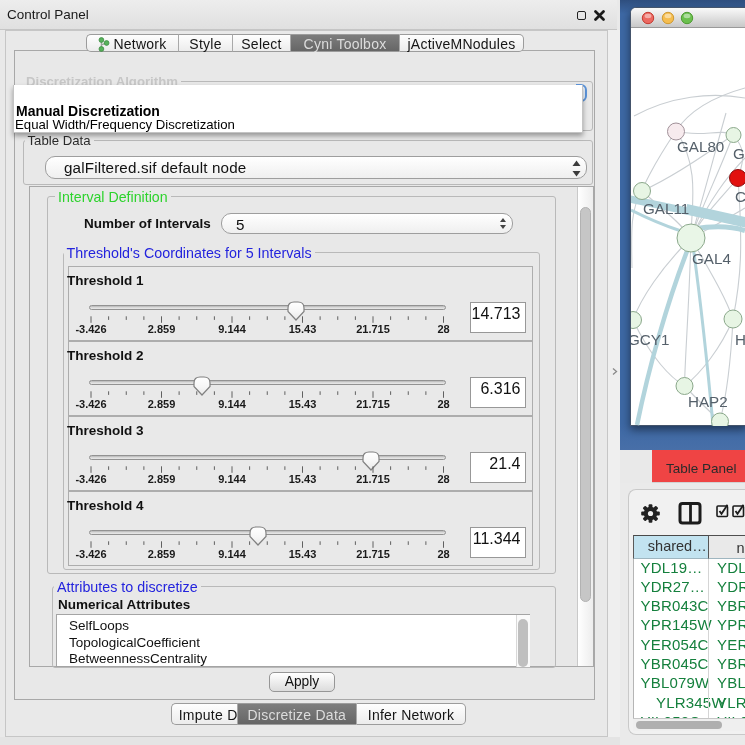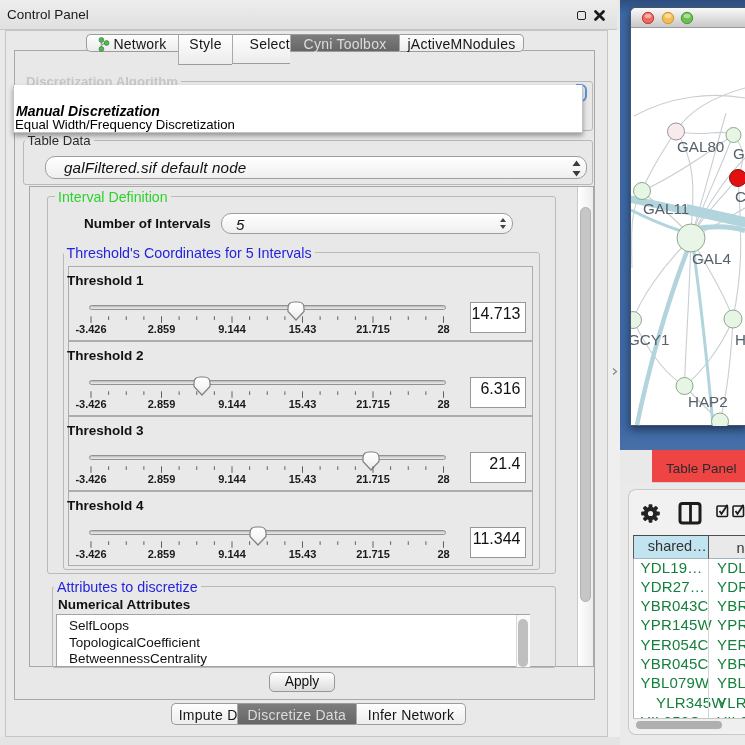--- a/index.html
+++ b/index.html
@@ -11,38 +11,38 @@
 #tabpanel { position:absolute; left:14px; top:50px; width:581px; height:650px; border:1px solid #a8a8a8; background:#e8e8e8; }
 .seg { position:absolute; text-align:center; font-size:14px; letter-spacing:0.25px; color:#151515;
   background:linear-gradient(#fefefe,#ececec); border-top:1px solid #9c9c9c; border-bottom:1px solid #9c9c9c; white-space:nowrap; }
 .seg:first-of-type {}
 .sel { background:linear-gradient(#7d7d7d,#666666); color:#dcdcdc;text-align:center; }
 
 .group { position:absolute; border:1px solid #b9b9b9; border-radius:3px; }
 .gtitle { position:absolute; background:#e8e8e8; padding:0 3px; font-size:13.2px; white-space:nowrap; }
 
 .combo { position:absolute; height:23px; border:1px solid #9e9e9e; border-radius:10px;
-  background:linear-gradient(#ffffff,#efefef); font-size:15.2px; letter-spacing:0.15px; color:#111;font-style:italic; }
+  background:linear-gradient(#ffffff,#efefef); font-size:15.2px; letter-spacing:0.15px; color:#111; }
 .combo .ctext { position:absolute; top:1.5px; }
 .spin { position:absolute; }
 
 .tpanel { position:absolute; left:68px; width:464.5px; height:75px; border:1px solid #adadad; background:#e9e9e9; }
 .tlabel { position:absolute; left:67px; font-size:13.5px; font-weight:bold; color:#111; }
 .track { position:absolute; left:89px; width:357px; height:5.5px; border:1px solid #929292; border-radius:3px;
   background:linear-gradient(#b5b5b5,#dcdcdc 55%,#e8e8e8); }
 .thumb { position:absolute; }
 .ruler { position:absolute; left:85px; }
 .tick { position:absolute; width:60px; text-align:center; font-size:11px; font-weight:bold; color:#1a1a1a; }
 .vfield { position:absolute; left:470px; width:55.5px; height:31px; border:1px solid #989898; background:#fff;
   font-size:16px; color:#111; text-align:right; padding-right:4px; line-height:22px; }
 
 #popup { position:absolute; left:13px; top:85px; width:570px; height:48px; background:#ffffff;
   border:1px solid #c4c4c4; border-top:none; box-shadow:0 3px 5px rgba(0,0,0,0.35); z-index:50; }
 #popup .hint { position:absolute; left:0; right:0; top:2px; text-align:center; color:#b2b2b2; font-size:13.5px; }
-#popup .it1 { position:absolute; left:2px; top:18px; font-weight:bold; font-size:14px; color:#000;font-style:italic; }
+#popup .it1 { position:absolute; left:2px; top:18px; font-weight:bold; font-size:14px; color:#000; }
 #popup .it2 { position:absolute; left:1px; top:32px; font-size:13.2px; color:#000; }
 
 #attrlist { position:absolute; left:56px; top:614px; width:474px; height:53px; border:1px solid #a4a4a4; background:#fff; overflow:hidden; }
 .li { position:absolute; left:12px; font-size:13.5px; color:#111; }
 
 #apply { position:absolute; left:269px; top:672px; width:66px; height:19.5px; border:1px solid #969696; border-radius:5px;
   background:linear-gradient(#ffffff,#dcdcdc); text-align:center; font-size:13.8px; line-height:18px; color:#111; }
 
 #bluebg { position:absolute; left:620px; top:0; width:125px; height:450px;
   background:linear-gradient(#2e4e7e 0px,#3d68a4 14px,#3d68a4 94%,#486fa8); }
@@ -212,22 +212,22 @@
 <svg style="position:absolute;left:611px;top:367px" width="8" height="9" viewBox="0 0 8 9">
     <path d="M2,1.5 L5.5,4.5 L2,7.5" fill="none" stroke="#8a8a8a" stroke-width="1.3"></path>
   </svg>
 <div id="tabpanel"></div>
 <div class="seg topseg" style="left:86px;top:34px;width:92px;height:18px;line-height:18px;border-radius:5px 0 0 5px;border-left:1px solid #9c9c9c;"><svg width="12" height="15" viewBox="0 0 12 15" style="margin:0 3px -3px 0">
       <path d="M3.4,3.5 V12 M3.4,7.8 L8.5,5.9" stroke="#9aa59a" stroke-width="1.3" fill="none"></path>
       <circle cx="3.4" cy="3" r="2.4" fill="#58b25c" stroke="#3e8c42" stroke-width="0.8"></circle>
       <circle cx="8.6" cy="6" r="2.4" fill="#58b25c" stroke="#3e8c42" stroke-width="0.8"></circle>
       <circle cx="3.4" cy="12" r="2.4" fill="#58b25c" stroke="#3e8c42" stroke-width="0.8"></circle>
     </svg>Network</div>
-<div class="seg topseg" style="left:178px;top:34px;width:54px;height:31px;line-height:18px;border-left:1px solid #a9a9a9;">Style</div>
-<div class="seg topseg" style="left:232px;top:34px;width:58px;height:30px;line-height:18px;border-left:1px solid #a9a9a9;text-align:right;">Select</div>
+<div class="seg topseg" style="left:178px;top:34px;width:54px;height:18px;line-height:18px;border-left:1px solid #a9a9a9;">Style</div>
+<div class="seg topseg" style="left:232px;top:34px;width:58px;height:18px;line-height:18px;border-left:1px solid #a9a9a9;">Select</div>
 <div class="seg sel topseg" style="left:290px;top:34px;width:109px;height:18px;line-height:18px;border-left:1px solid #a9a9a9;">Cyni Toolbox</div>
 <div class="seg topseg" style="left:399px;top:34px;width:125px;height:18px;line-height:18px;border-left:1px solid #a9a9a9;border-radius:0 5px 5px 0;border-right:1px solid #9c9c9c;">jActiveMNodules</div>
 <div class="seg botseg" style="left:143px;top:702.5px;width:93.5px;height:22px;line-height:22px;border-radius:5px 0 0 5px;border-left:1px solid #9c9c9c;margin-left:28px;">Impute Data</div>
 <div class="seg sel botseg" style="left:236.5px;top:702.5px;width:119.5px;height:22px;line-height:22px;border-left:1px solid #a9a9a9;">Discretize Data</div>
 <div class="seg botseg" style="left:356px;top:702.5px;width:110px;height:22px;line-height:22px;border-left:1px solid #a9a9a9;border-radius:0 5px 5px 0;border-right:1px solid #9c9c9c;">Infer Network</div>
 
 <div class="group" style="left:22.5px;top:81px;width:570px;height:50px"></div>
 <div class="gtitle" style="left:23px;top:74px;color:#c6c6c6;font-weight:bold">Discretization Algorithm</div>
 <div style="position:absolute;left:576px;top:84px;width:11px;height:17.5px;border:2.4px solid #5d95db;border-radius:0 6px 6px 0;background:#eef5fd"></div>
 

